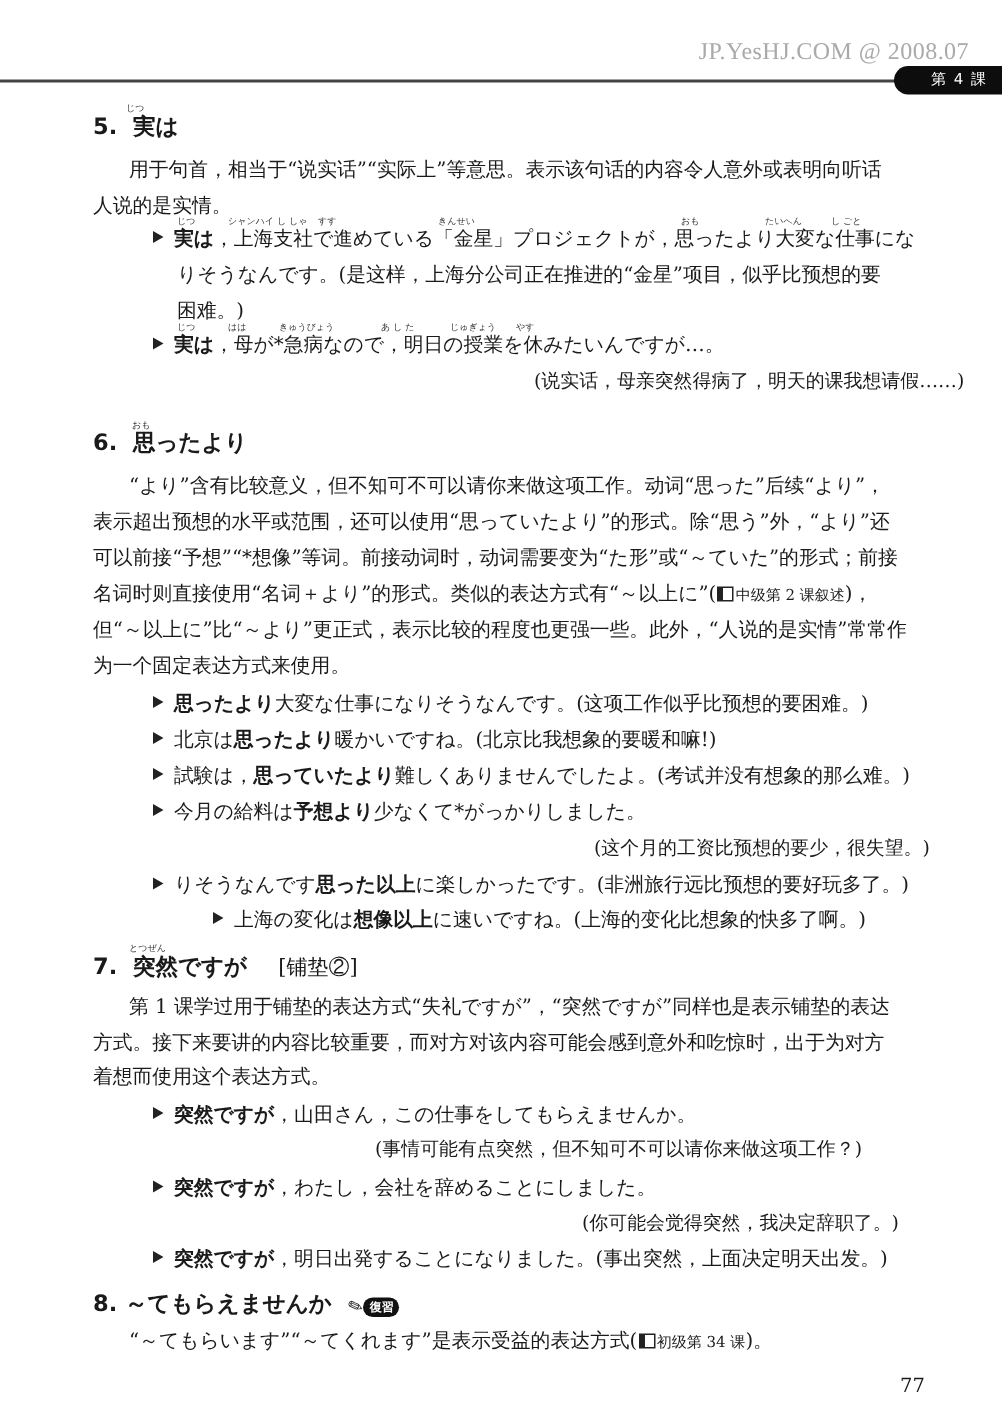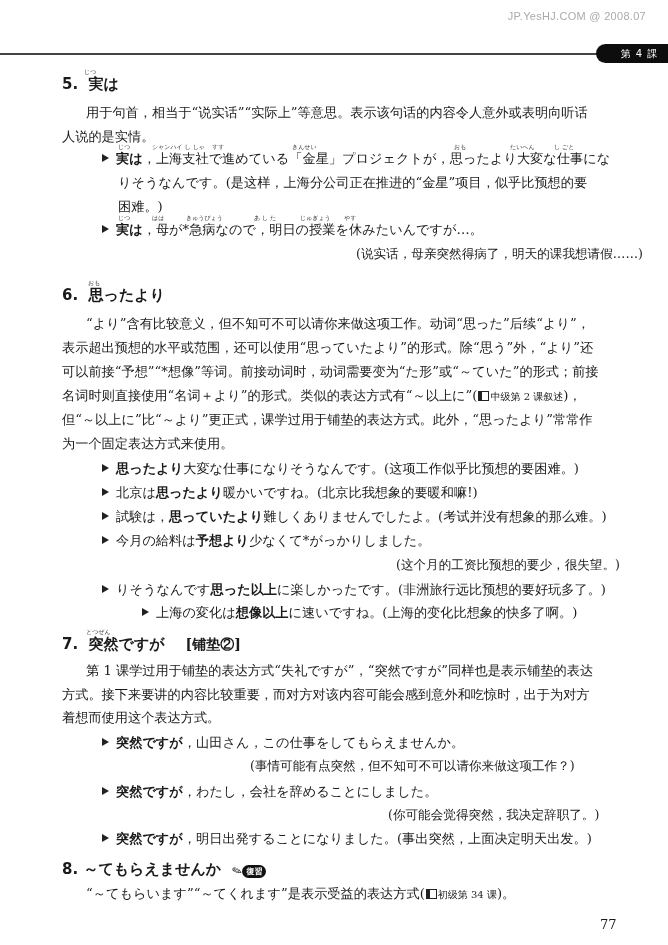--- a/index.html
+++ b/index.html
@@ -1,26 +1,26 @@
 <!DOCTYPE html>
 <html><head>
 <meta charset="utf-8">
 <style>
   html,body{margin:0;padding:0;background:#fff;}
   body{width:668px;height:945px;position:relative;overflow:hidden;
        font-family:"DejaVu Serif","Liberation Serif",serif;color:#1a1a1a;}
   .abs{position:absolute;white-space:nowrap;}
-  .watermark{position:absolute;top:10px;right:22px;font-family:Liberation Sans, sans-serif;
-       font-size:11px;color:#aaa;letter-spacing:0.3px;}
+  .watermark{position:absolute;top:26px;right:22px;font-family:Liberation Serif, serif;
+       font-size:16px;color:#aaa;letter-spacing:0.3px;}
   .rule{position:absolute;left:0;top:53px;width:600px;height:1.5px;background:#444;}
   .tab{position:absolute;left:596px;top:44px;width:87px;height:19px;background:#0d0d0d;
        border-radius:10px 0 0 10px;color:#fff;font-size:10px;line-height:19px;text-align:center;
        font-family:"DejaVu Sans","Liberation Sans",sans-serif;letter-spacing:1px;}
   .h{font-family:"DejaVu Sans","Liberation Sans",sans-serif;font-weight:bold;font-size:15px;}
-  .h .sub{font-weight:bold;font-family:"DejaVu Serif","Liberation Serif",serif;font-size:14px;margin-top:20px;}
+  .h .sub{font-weight:normal;font-family:"DejaVu Serif","Liberation Serif",serif;font-size:14px;margin-top:20px;}
   .p{font-size:13.2px;}
   .ex{font-size:13.2px;}
   .ex b{font-family:"DejaVu Sans","Liberation Sans",sans-serif;font-weight:bold;}
   .tri{display:inline-block;width:0;height:0;border-top:4px solid transparent;border-bottom:4px solid transparent;
        border-left:7px solid #222;margin-right:7px;vertical-align:1px;}
   .tr{font-size:12.6px;}
   .ruby{position:absolute;font-size:6px;color:#333;white-space:nowrap;font-family:"DejaVu Sans","Liberation Sans",sans-serif;}
   .book{display:inline-block;width:11px;height:10px;border:1.5px solid #222;border-left-width:4px;
         box-sizing:border-box;vertical-align:-1px;margin:0 1px;}
   .review{display:inline-block;vertical-align:middle;margin-left:6px;}
@@ -73,21 +73,21 @@
 <div class="abs h" style="left:62px;top:286px;">
   <span>6.</span>&nbsp;
   <span>思ったより</span>
 </div>
 <div class="abs p" style="left:86px;top:315px;">“より”含有比较意义，但不知可不可以请你来做这项工作。动词“思った”后续“より”，</div>
 <div class="abs p" style="left:62px;top:339px;">表示超出预想的水平或范围，还可以使用“思っていたより”的形式。除“思う”外，“より”还</div>
 <div class="abs p" style="left:62px;top:363px;">可以前接“予想”“*想像”等词。前接动词时，动词需要变为“た形”或“～ていた”的形式；前接</div>
 <div class="abs p" style="left:62px;top:387px;">
   <span>名词时则直接使用“名词＋より”的形式。类似的表达方式有“～以上に”(</span><span class="book"></span><span class="small">中级第 2 课叙述</span><span>)，</span>
 </div>
-<div class="abs p" style="left:62px;top:411px;">但“～以上に”比“～より”更正式，课学过用于铺垫的表达方式。此外，“思ったより”常常作</div>
+<div class="abs p" style="left:62px;top:411px;">但“～以上に”比“～より”更正式，表示比较的程度也更强一些。此外，“人说的是实情”常常作</div>
 <div class="abs p" style="left:62px;top:435px;">为一个固定表达方式来使用。</div>
 
 <div class="abs ex" style="left:102px;top:460px;">
   <span class="tri"></span><span></span><b>思ったより</b><span>大変な仕事になりそうなんです。(这项工作似乎比预想的要困难。)</span>
 </div>
 <div class="abs ex" style="left:102px;top:484px;">
   <span class="tri"></span><span>北京は</span><b>思ったより</b><span>暖かいですね。(北京比我想象的要暖和嘛!)</span>
 </div>
 <div class="abs ex" style="left:102px;top:508px;">
   <span class="tri"></span><span>試験は，</span><b>思っていたより</b><span>難しくありませんでしたよ。(考试并没有想象的那么难。)</span>

